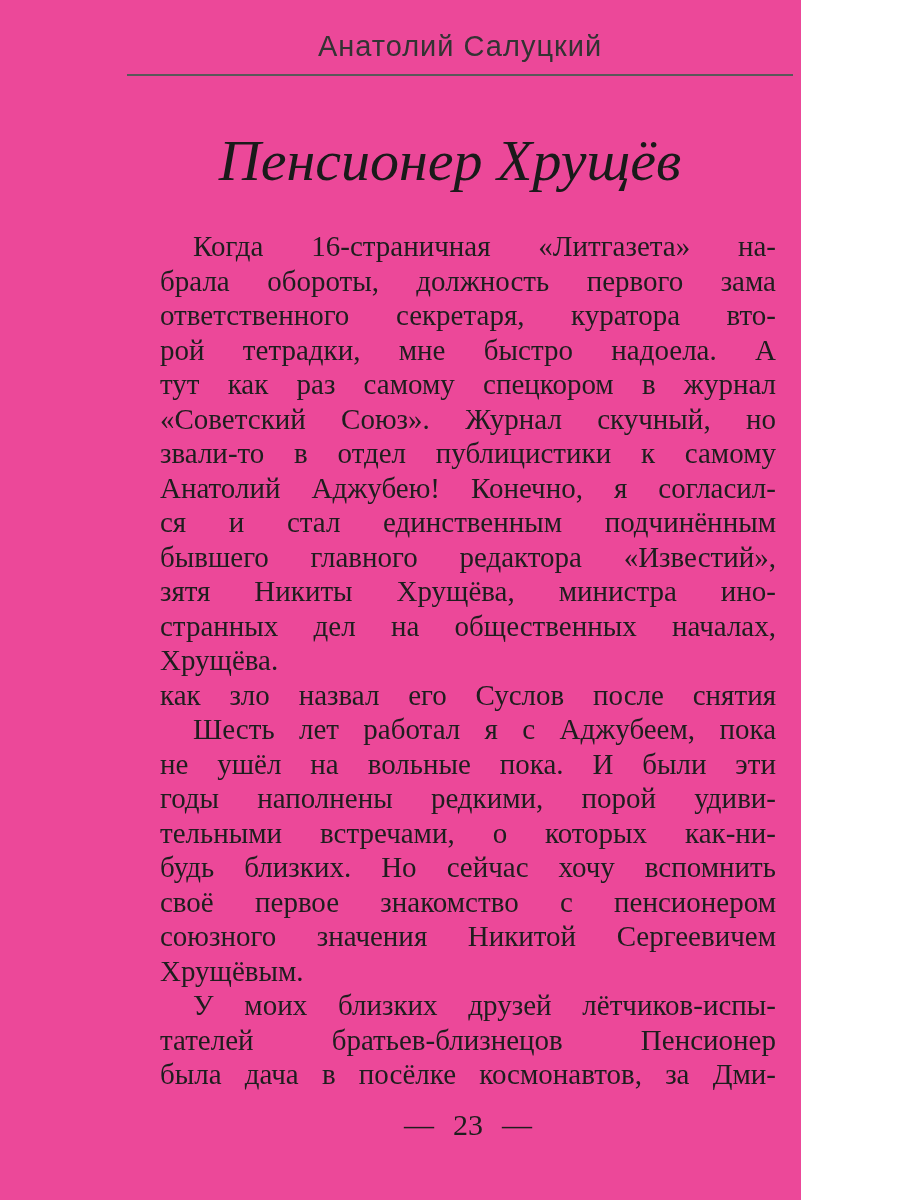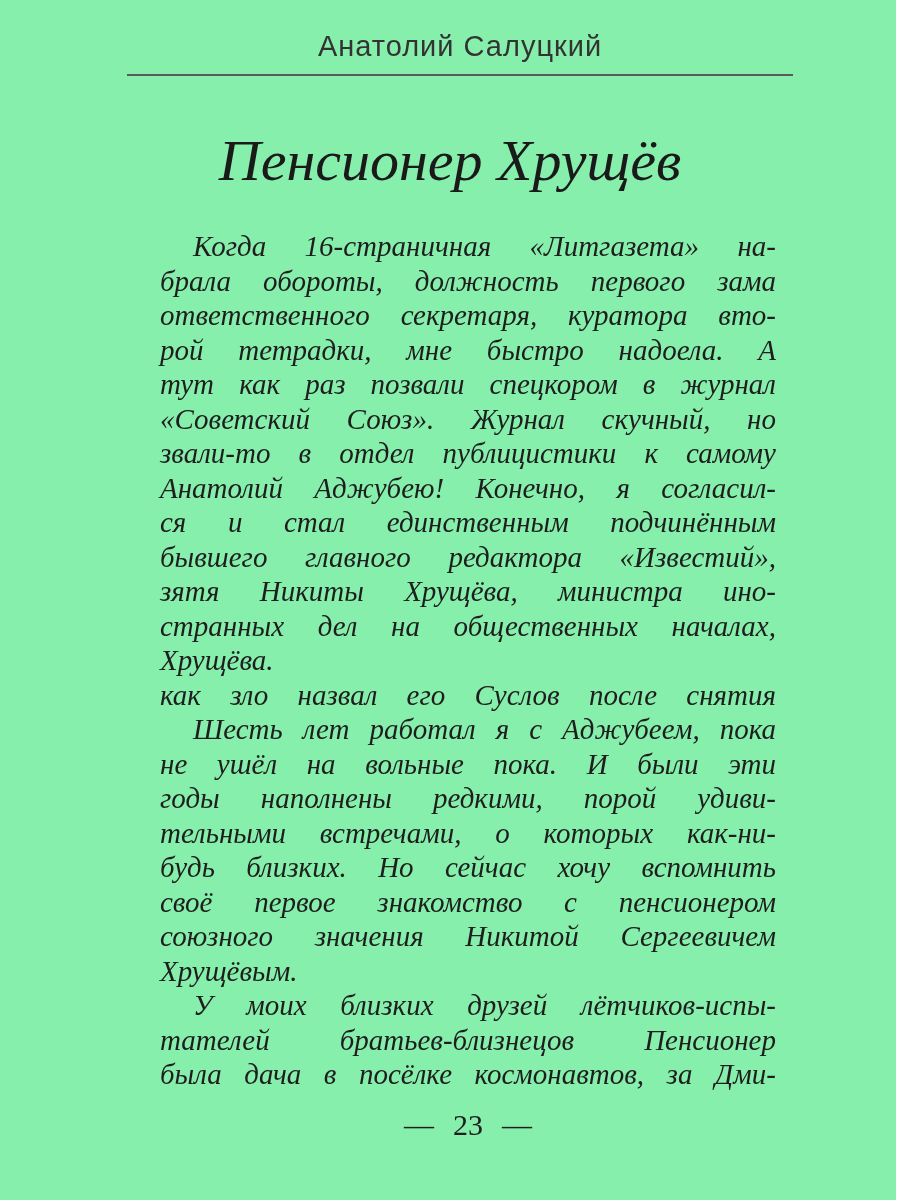--- a/index.html
+++ b/index.html
@@ -2,23 +2,23 @@
 <html><head>
 <meta charset="utf-8">
 <style>
   html, body {
     margin: 0;
     padding: 0;
     background: #ffffff;
   }
   .page {
     position: relative;
-    width: 896px;
+    width: 801px;
     height: 1200px;
-    background: #86efac;
+    background: #ec4899;
     overflow: hidden;
     font-family: "Liberation Serif", serif;
     color: #1e1e1e;
   }
   .running-head {
     position: absolute;
     top: 32px;
     left: 127px;
     width: 666px;
     text-align: center;
@@ -56,21 +56,20 @@
     left: 160px;
     width: 616px;
     font-size: 29px;
     line-height: 34.5px;
     color: #1e1e1e;
   }
   .text-block .line {
     text-align: justify;
     text-align-last: justify;
     white-space: normal;
-    font-style: italic;
   }
   .text-block .line.final {
     text-align-last: left;
   }
   .text-block .line.indent {
     text-indent: 33px;
   }
   .footer {
     position: absolute;
     top: 1110px;
@@ -94,21 +93,21 @@
 
   <div class="rule"></div>
 
   <h1 class="title">Пенсионер Хрущёв</h1>
 
   <div class="text-block" id="text-block">
       <div class="line indent">Когда 16-страничная «Литгазета» на-</div>
       <div class="line">брала обороты, должность первого зама</div>
       <div class="line">ответственного секретаря, куратора вто-</div>
       <div class="line">рой тетрадки, мне быстро надоела. А</div>
-      <div class="line">тут как раз позвали спецкором в журнал</div>
+      <div class="line">тут как раз самому спецкором в журнал</div>
       <div class="line">«Советский Союз». Журнал скучный, но</div>
       <div class="line">звали-то в отдел публицистики к самому</div>
       <div class="line">Анатолий Аджубею! Конечно, я согласил-</div>
       <div class="line">ся и стал единственным подчинённым</div>
       <div class="line">бывшего главного редактора «Известий»,</div>
       <div class="line">зятя Никиты Хрущёва, министра ино-</div>
       <div class="line">странных дел на общественных началах,</div>
       <div class="line final">Хрущёва.</div>
       <div class="line">как зло назвал его Суслов после снятия</div>
       <div class="line indent">Шесть лет работал я с Аджубеем, пока</div>

